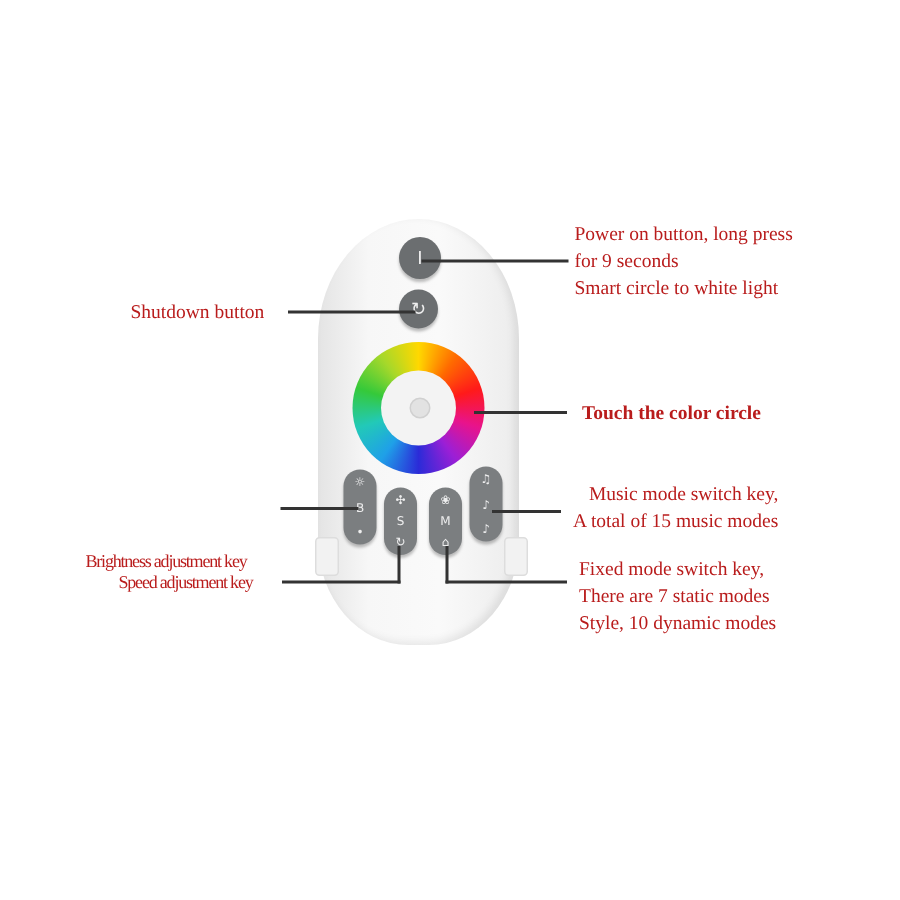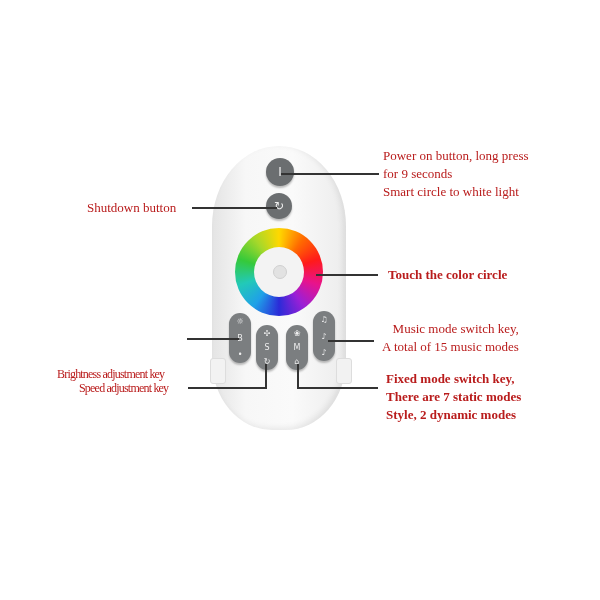--- a/index.html
+++ b/index.html
@@ -74,17 +74,17 @@
   <div>Smart circle to white light</div>
 </div>
 <div class="label" style="left:87px;top:199px;text-align:center;">Shutdown button</div>
 <div class="label" style="left:388px;top:266px;font-weight:bold;">Touch the color circle</div>
 <div class="label cond" style="left:57px;top:331px;margin-top:34px;">Brightness adjustment key</div>
 <div class="label cond" style="left:79px;top:379px;">Speed adjustment key</div>
 <div class="label" style="left:382px;top:320px;text-align:right;">
   <div>Music mode switch key,</div>
   <div>A total of 15 music modes</div>
 </div>
-<div class="label" style="left:386px;top:370px;font-weight:bold;">
+<div class="label" style="left:386px;top:370px;">
   <div>Fixed mode switch key,</div>
   <div>There are 7 static modes</div>
-  <div>Style, 2 dynamic modes</div>
+  <div>Style, 10 dynamic modes</div>
 </div>
 
 </body></html>

